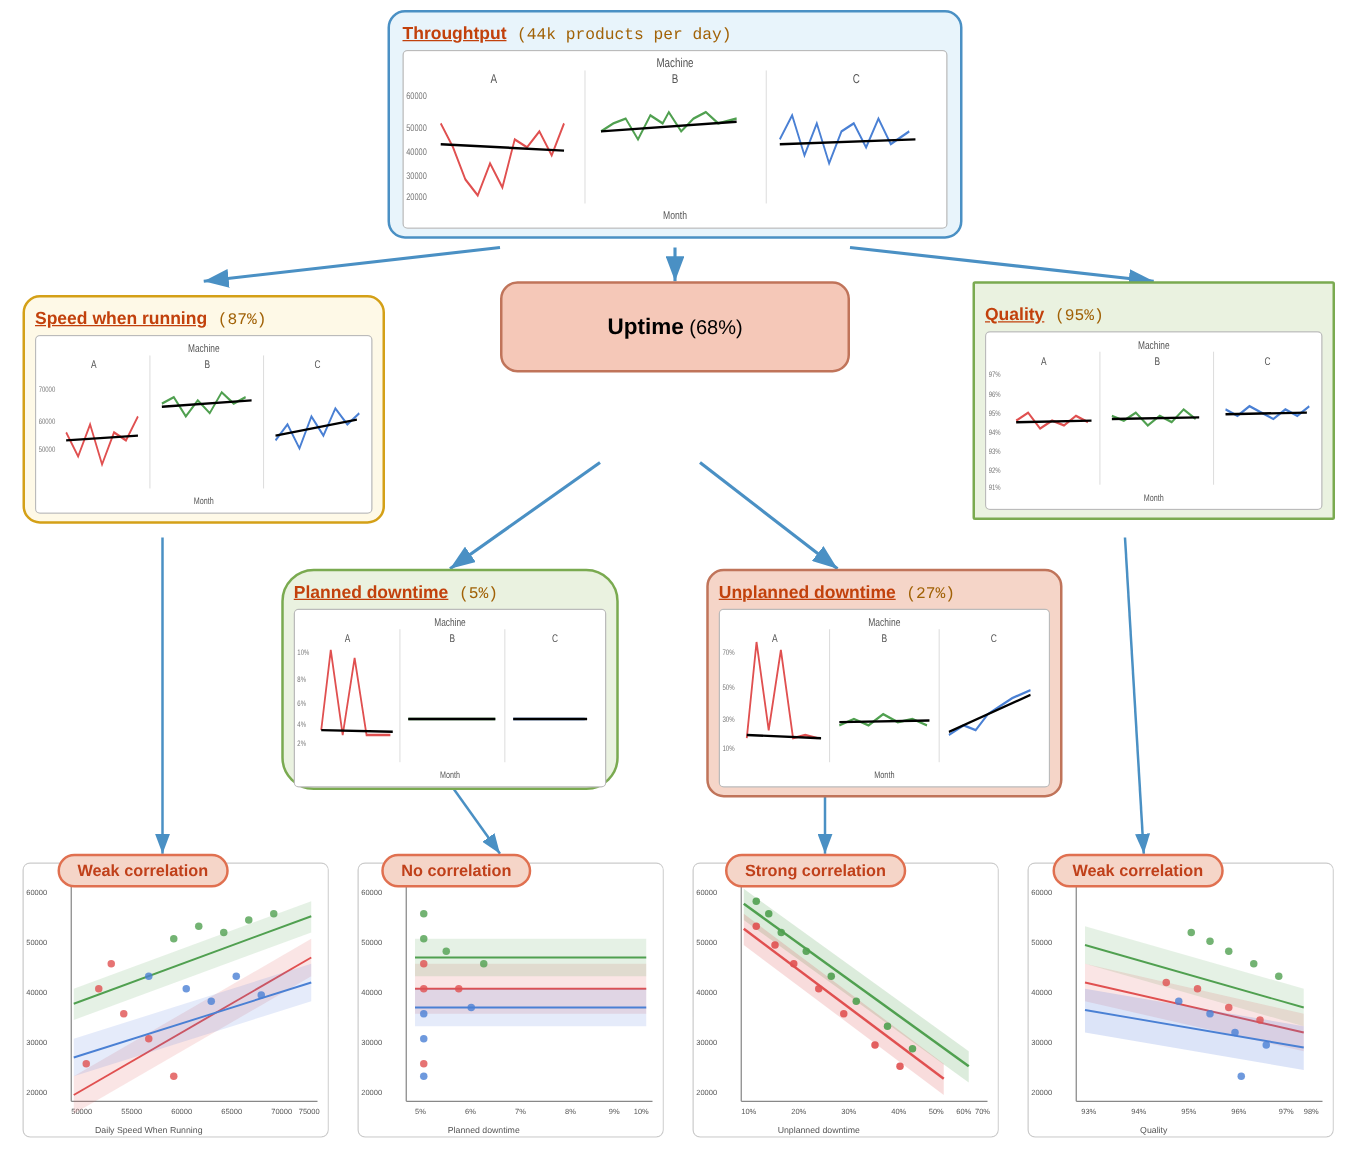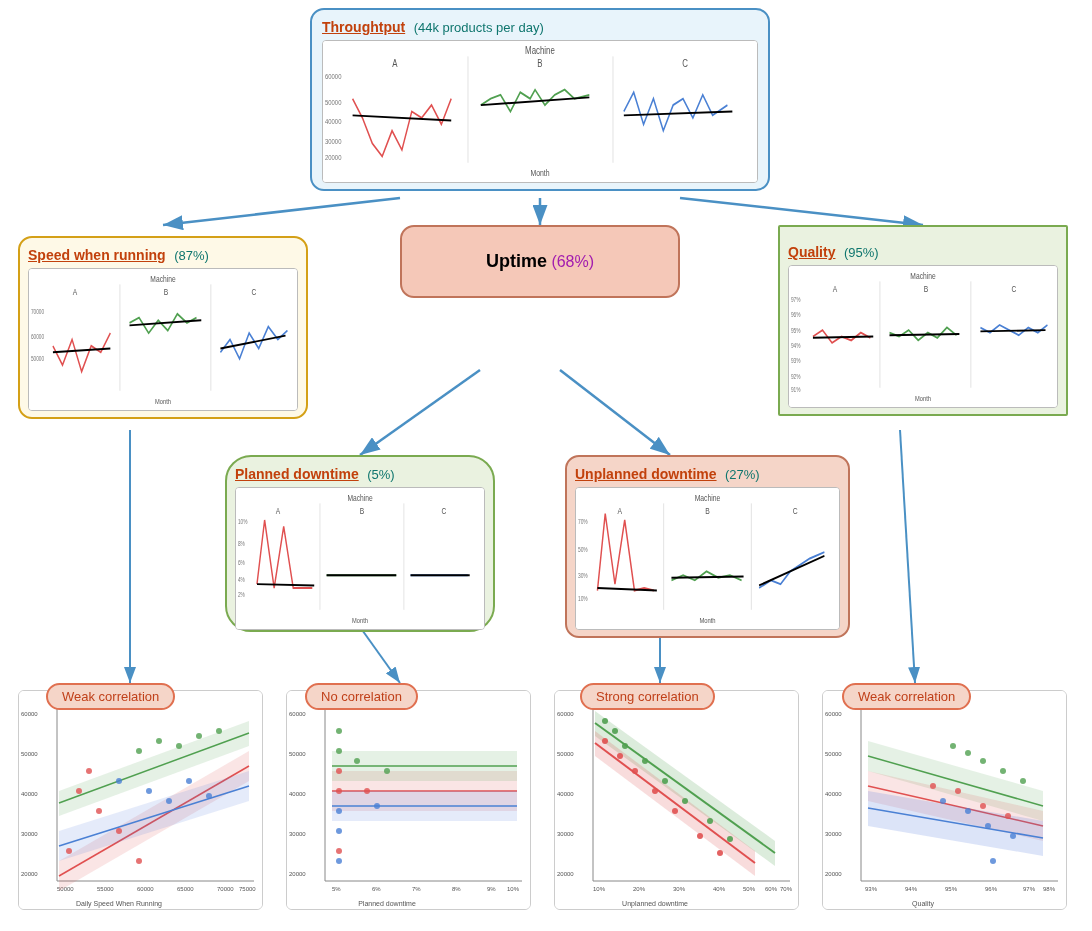--- a/index.html
+++ b/index.html
@@ -121,41 +121,42 @@
 
     
     .corr-badge {
       position: absolute;
       top: 683px;
       border: 2px solid #e07050;
       border-radius: 20px;
       background: #f5d5c8;
       padding: 4px 14px;
       font-size: 13px;
-      font-weight: normal;
+      font-weight: bold;
       color: #c0401a;
       white-space: nowrap;
       z-index: 3;
     }
     .corr-badge-1 { left: 46px; }
     .corr-badge-2 { left: 305px; }
     .corr-badge-3 { left: 580px; }
     .corr-badge-4 { left: 842px; }
 
     
     .node-title {
       font-size: 14px;
       font-weight: bold;
       text-decoration: underline;
       color: #c2410c;
     }
     .node-subtitle {
       font-size: 13px;
-      color: #0f766e;
+      color: #a16207;
       margin-left: 4px;
+      font-family: Liberation Mono, monospace;
     }
 
     
     .mini-chart {
       margin-top: 4px;
       background: #fff;
       border: 1px solid #bbb;
       border-radius: 4px;
       height: 143px;
       width: 100%;
@@ -163,21 +164,21 @@
       position: relative;
     }
 
     
     .uptime-label {
       font-size: 18px;
       font-weight: bold;
     }
     .uptime-pct {
       font-size: 16px;
-      color: #a21caf;
+      color: #000000;
     }
   </style>
 </head>
 <body>
 
 <div class="diagram-container">
 
   <svg class="arrows-svg">
     <defs>
       <marker id="arrowhead" markerWidth="8" markerHeight="6" refX="8" refY="3" orient="auto">

